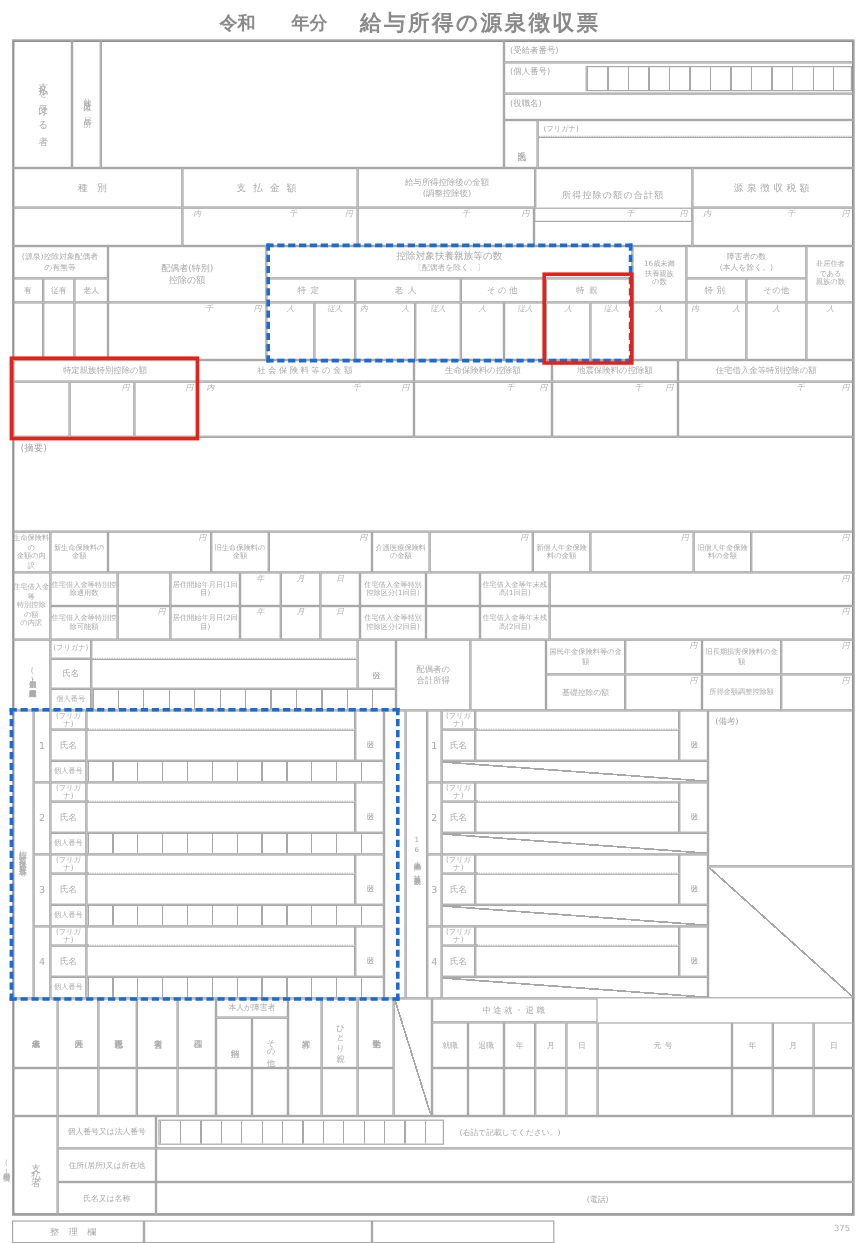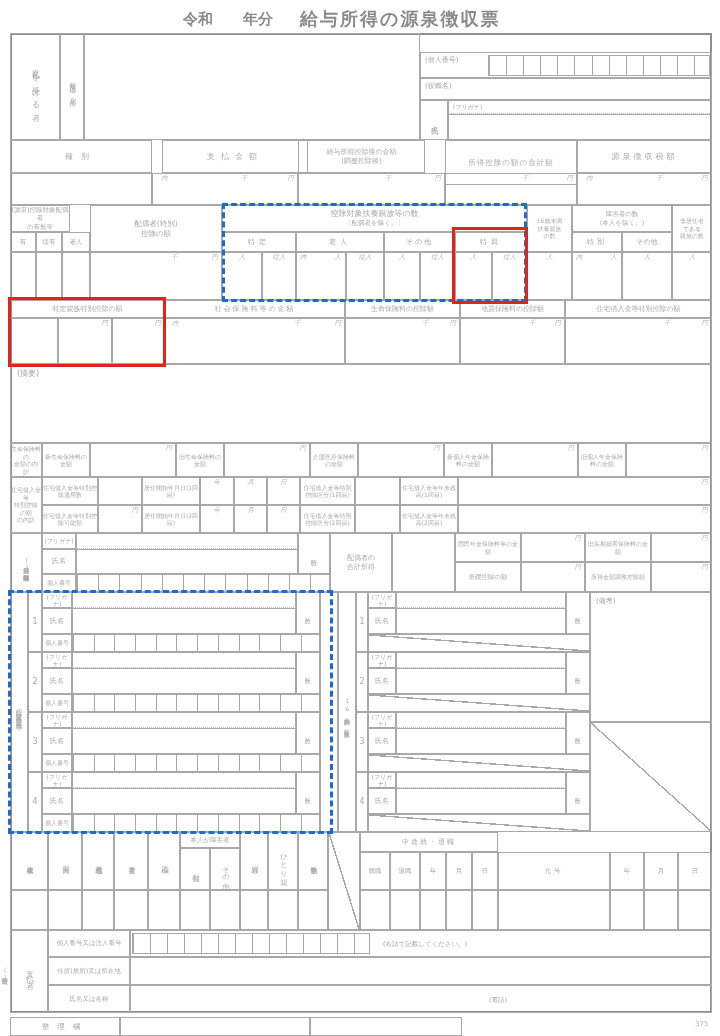--- a/index.html
+++ b/index.html
@@ -28,36 +28,39 @@
 
   <span class="p ttl s9" style="left:183px;top:10px;font-size:15px;">令和</span>
   <span class="p ttl" style="left:243px;top:10px;font-size:15px;">年分</span>
   <span class="p ttl" style="left:300px;top:7px;font-size:18px;letter-spacing:2px;">給与所得の源泉徴収票</span>
 
   <div class="p frame" style="left:10px;top:33px;width:702px;height:980px;"></div>
 
   <div class="c lb vt s8" style="left:10px;top:33px;width:50px;height:107px;letter-spacing:3px;">支払を受ける者</div>
   <div class="c lb vt s7" style="left:60px;top:33px;width:24px;height:107px;letter-spacing:2px;">住所又は居所</div>
   <div class="c" style="left:84px;top:33px;width:336px;height:107px;"></div>
+  <div class="c" style="left:420px;top:33px;width:292px;height:19px;">
+    <span class="p s7" style="left:4px;top:3px;">(受給者番号)</span>
+  </div>
   <div class="c" style="left:420px;top:52px;width:292px;height:26px;">
     <span class="p s7" style="left:4px;top:2px;">(個人番号)</span>
   </div>
   <div class="c dg" style="--st:17.1px;left:488px;top:55px;width:222px;height:21px;"></div>
   <div class="c" style="left:420px;top:78px;width:292px;height:22px;">
     <span class="p s7" style="left:4px;top:2px;">(役職名)</span>
   </div>
   <div class="c lb vt s8" style="left:420px;top:100px;width:28px;height:40px;">氏名</div>
   <div class="c fb" style="left:448px;top:100px;width:264px;height:14px;">
     <span class="p s6" style="left:4px;top:2px;">(フリガナ)</span>
   </div>
   <div class="c" style="left:448px;top:114px;width:264px;height:26px;"></div>
 
   <div class="c lb s8" style="left:10px;top:140px;width:142px;height:33px;letter-spacing:8px;">種別</div>
-  <div class="c lb s8" style="left:162px;top:140px;width:146px;height:33px;letter-spacing:6px;">支払金額</div>
-  <div class="c lb col s7" style="left:298px;top:140px;width:127px;height:33px;">
+  <div class="c lb s8" style="left:152px;top:140px;width:146px;height:33px;letter-spacing:6px;">支払金額</div>
+  <div class="c lb col s7" style="left:298px;top:140px;width:149px;height:33px;">
     <span>給与所得控除後の金額</span>
     <span>(調整控除後)</span>
   </div>
   <div class="c lb s75" style="left:445px;top:140px;width:132px;height:45px;letter-spacing:1px;">所得控除の額の合計額</div>
   <div class="c lb s8" style="left:577px;top:140px;width:135px;height:33px;letter-spacing:3px;">源泉徴収税額</div>
 
   <div class="c" style="left:10px;top:173px;width:142px;height:32px;"></div>
   <div class="c" style="left:152px;top:173px;width:146px;height:32px;">
     <i class="mk" style="left:8px;">内</i>
     <i class="mk" style="left:88px;">千</i>
@@ -70,21 +73,21 @@
   <div class="c" style="left:445px;top:173px;width:132px;height:32px;">
     <i class="mk" style="left:76px;">千</i>
     <i class="mk" style="right:3px;">円</i>
   </div>
   <div class="c" style="left:577px;top:173px;width:135px;height:32px;">
     <i class="mk" style="left:8px;">内</i>
     <i class="mk" style="left:78px;">千</i>
     <i class="mk" style="right:3px;">円</i>
   </div>
 
-  <div class="c lb col s65" style="left:10px;top:205px;width:60px;height:27px;">
+  <div class="c lb col s65" style="left:10px;top:205px;width:80px;height:27px;">
     <span>(源泉)控除対象配偶者</span>
     <span>の有無等</span>
   </div>
   <div class="c lb s65" style="left:10px;top:232px;width:26px;height:20px;">有</div>
   <div class="c lb s65" style="left:36px;top:232px;width:26px;height:20px;">従有</div>
   <div class="c lb s65" style="left:62px;top:232px;width:28px;height:20px;">老人</div>
   <div class="c" style="left:10px;top:252px;width:26px;height:48px;"></div>
   <div class="c" style="left:36px;top:252px;width:26px;height:48px;"></div>
   <div class="c" style="left:62px;top:252px;width:28px;height:48px;"></div>
 

